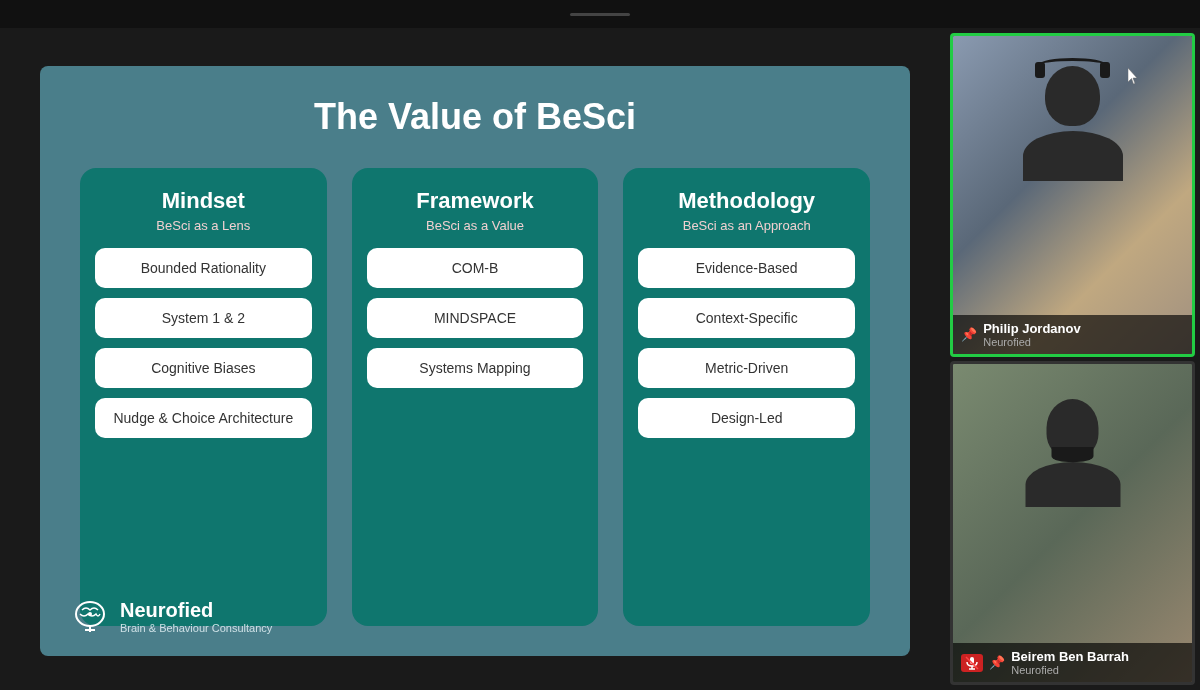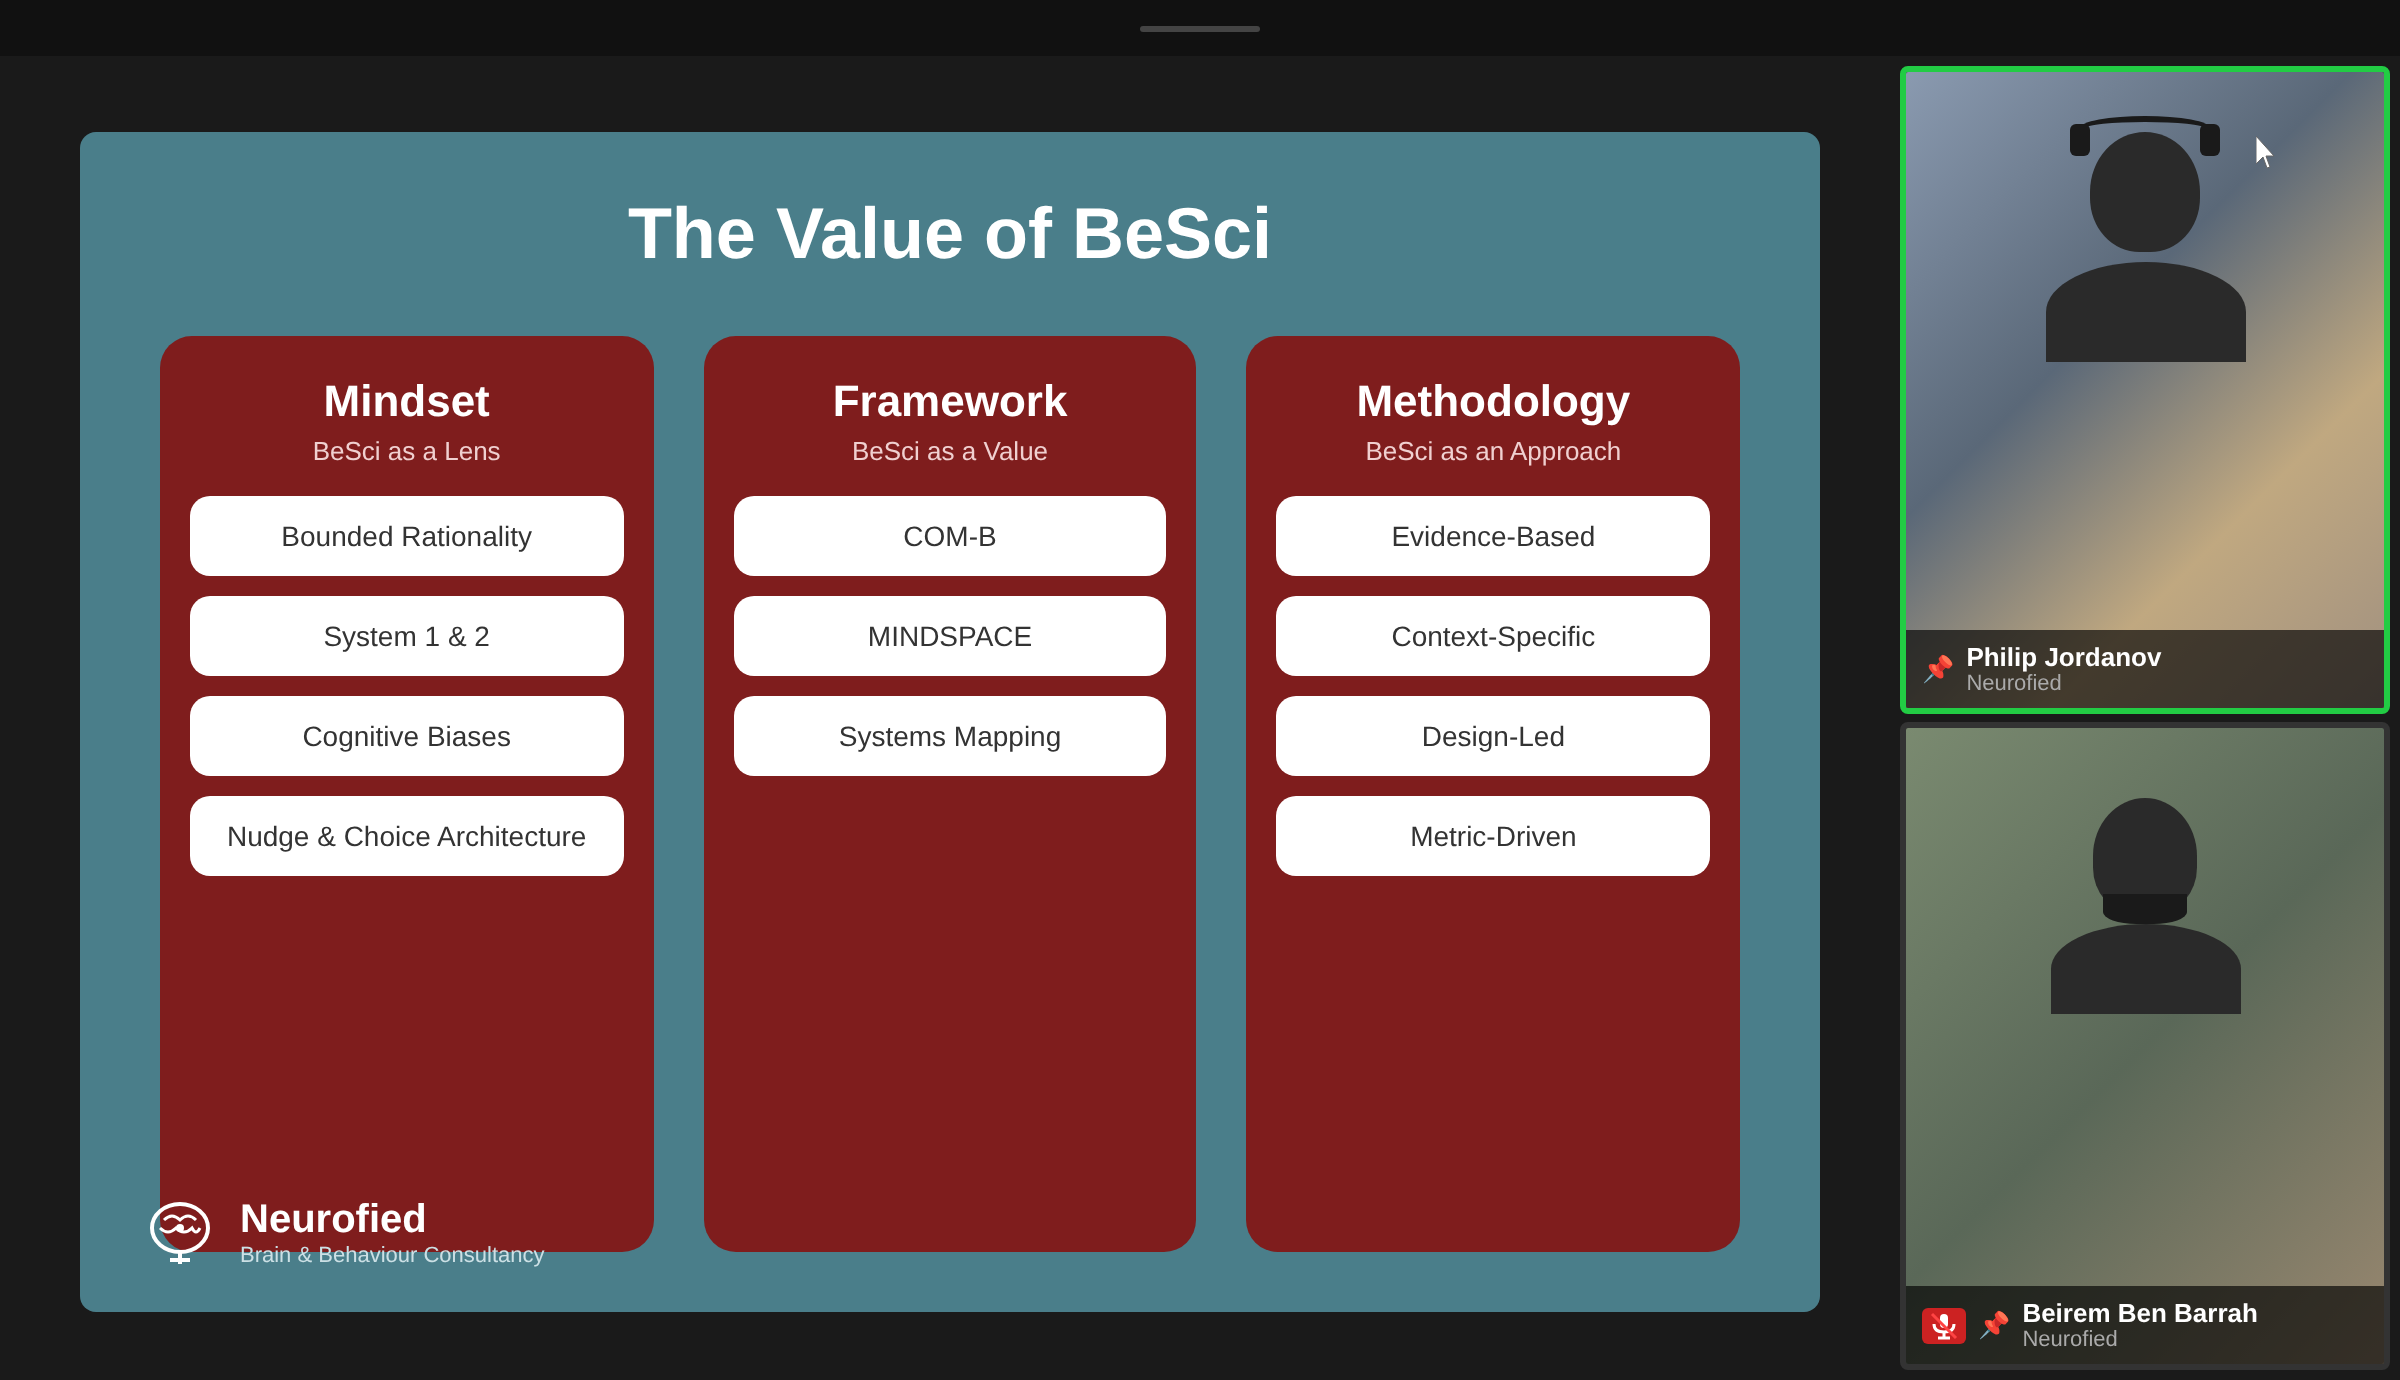--- a/index.html
+++ b/index.html
@@ -43,21 +43,21 @@
 
     .columns-container {
       display: flex;
       gap: 25px;
       width: 100%;
       flex: 1;
     }
 
     .column {
       flex: 1;
-      background: #7f1d1d;
+      background: #0f766e;
       border-radius: 16px;
       padding: 20px 15px;
       display: flex;
       flex-direction: column;
       align-items: center;
     }
 
     .column-title {
       color: white;
       font-size: 22px;
@@ -227,22 +227,22 @@
         <div class="card">COM-B</div>
         <div class="card">MINDSPACE</div>
         <div class="card">Systems Mapping</div>
       </div>
 
       <div class="column">
         <div class="column-title">Methodology</div>
         <div class="column-subtitle">BeSci as an Approach</div>
         <div class="card">Evidence-Based</div>
         <div class="card">Context-Specific</div>
+        <div class="card">Metric-Driven</div>
         <div class="card">Design-Led</div>
-        <div class="card">Metric-Driven</div>
       </div>
 
     </div>
 
     <div class="logo-area">
       <svg class="logo-icon" viewBox="0 0 40 40" fill="none" xmlns="http://www.w3.org/2000/svg">
 
         <ellipse cx="20" cy="18" rx="14" ry="12" fill="none" stroke="white" stroke-width="2"></ellipse>
         <path d="M12 14 Q16 10 20 14 Q24 10 28 14" stroke="white" stroke-width="1.5" fill="none"></path>
         <path d="M10 18 Q14 22 18 18 Q22 22 26 18 Q28 22 30 18" stroke="white" stroke-width="1.5" fill="none"></path>

